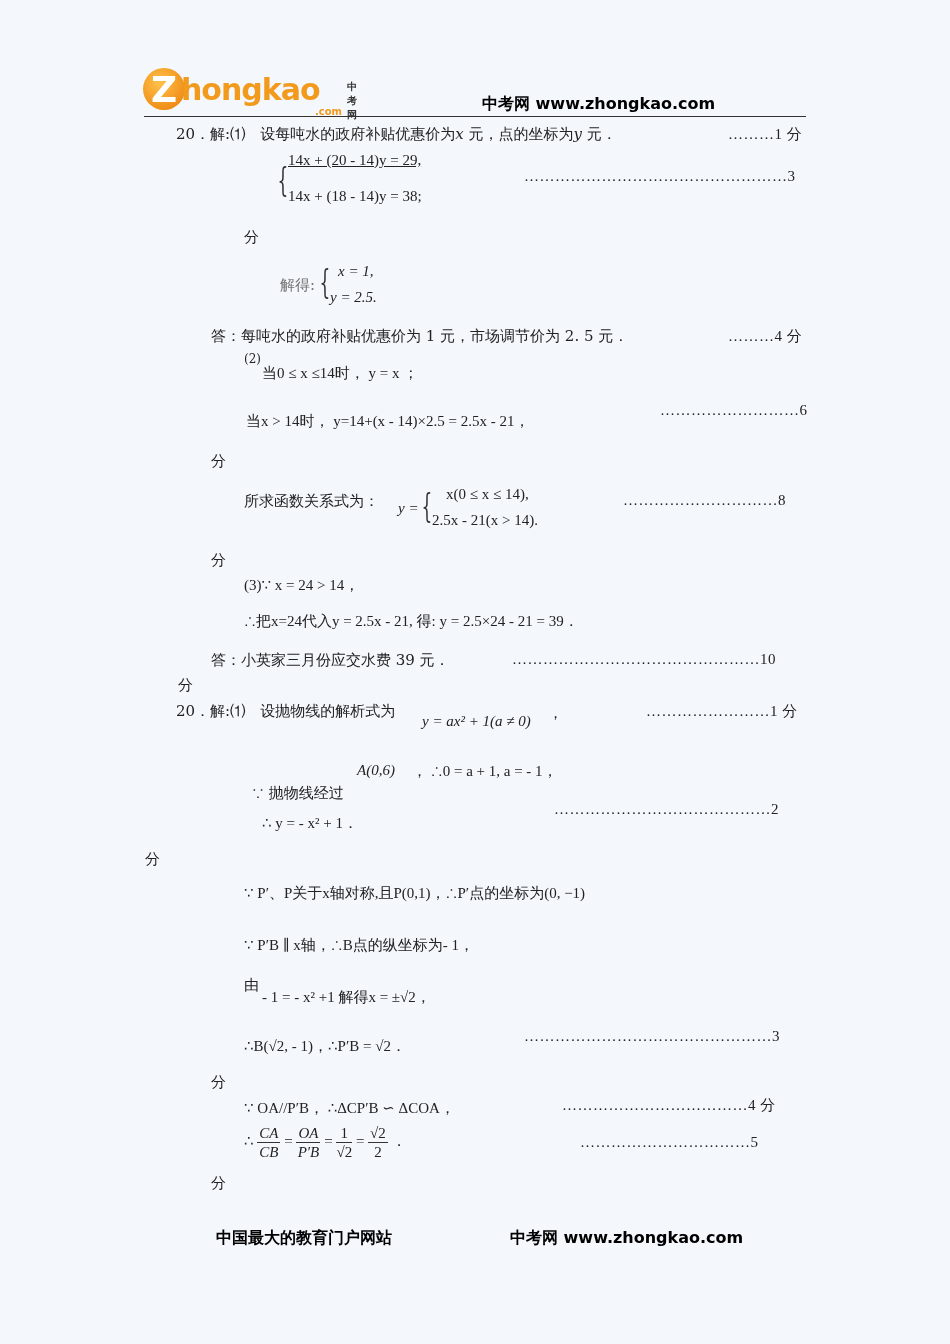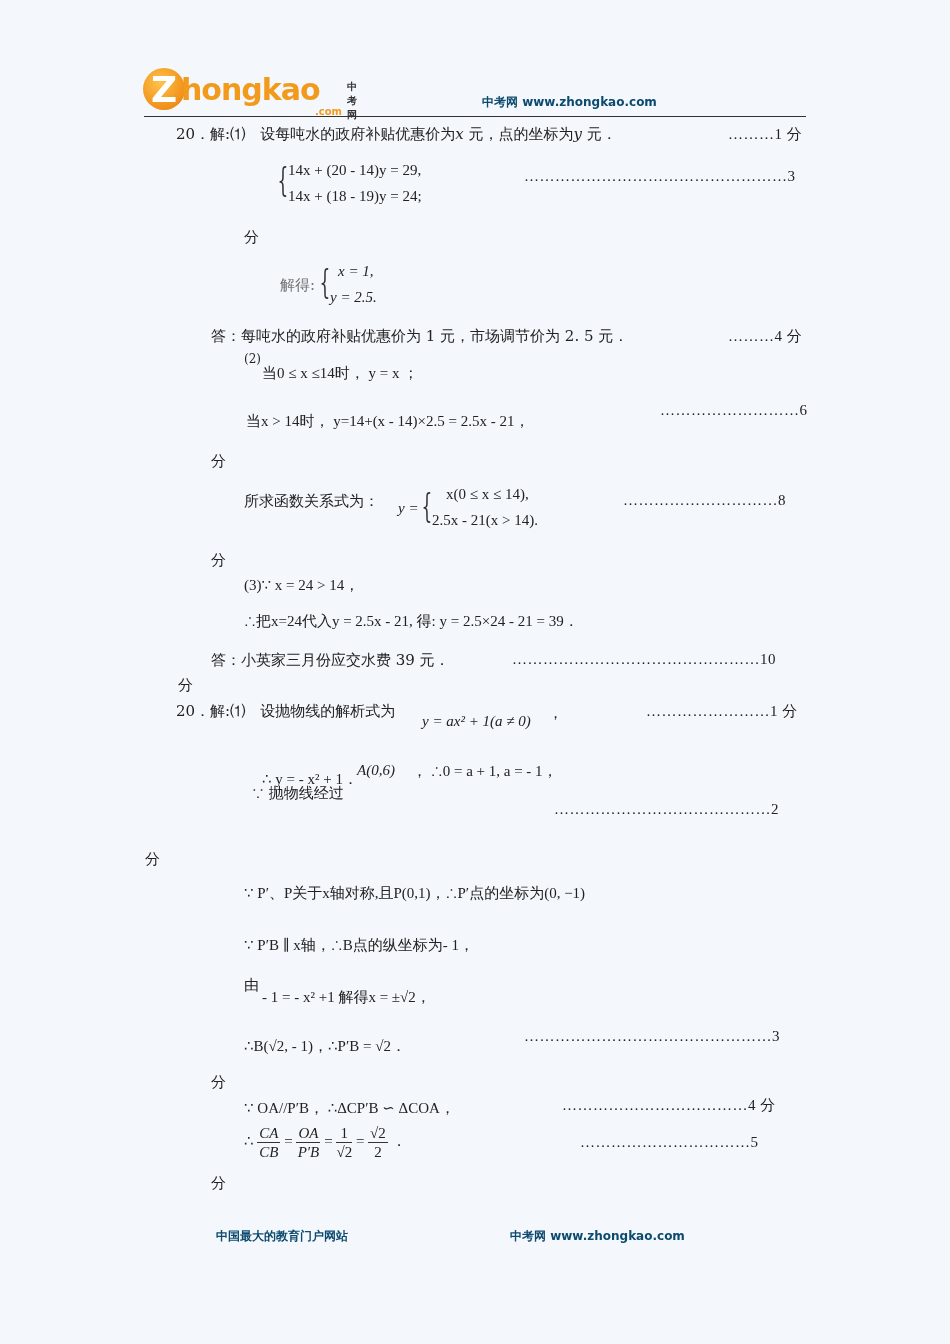--- a/index.html
+++ b/index.html
@@ -20,21 +20,21 @@
   }
   .logo-z span {
     position: absolute; left: 8px; top: 1px; font: bold 36px "DejaVu Sans", sans-serif; color: #fff;
   }
   .logo-word {
     position: absolute; left: 38px; top: 4px; font: bold 30px "DejaVu Sans", sans-serif;
     color: #f29a1c; letter-spacing: -1px;
   }
   .logo-cn { position: absolute; left: 172px; top: 12px; font: bold 10px "DejaVu Sans", sans-serif; color: #333; margin-left: 32px; }
   .logo-com { position: absolute; left: 172px; top: 26px; font: bold 10px "DejaVu Sans", sans-serif; color: #f29a1c; margin-top: 12px; }
-  .sans-b { font-family: "DejaVu Sans", "Liberation Sans", sans-serif; font-weight: bold; font-size: 12px; color: #0c4a6e; }
+  .sans-b { font-family: "DejaVu Sans", "Liberation Sans", sans-serif; font-weight: bold; font-size: 16px; color: #000000; }
   .brace { position: absolute; font-size: 34px; line-height: 34px; color: #333; font-family: "DejaVu Serif", serif; transform: scaleX(0.5); }
   .frac { display: inline-block; vertical-align: middle; text-align: center; }
   .frac .num { display: block; border-bottom: 1px solid #333; padding: 0 2px; line-height: 18px; }
   .frac .den { display: block; line-height: 18px; }
 </style>
 </head>
 <body>
 
 <div class="logo">
   <div class="logo-z">
@@ -46,22 +46,22 @@
 </div>
 <div class="abs sans-b" style="left:482px; top:94px;">中考网 www.zhongkao.com</div>
 <div class="hdr-rule"></div>
 
 <div class="abs t" style="left:176px; top:125px;">
   <span>20．解:⑴　设每吨水的政府补贴优惠价为</span><span class="i">x</span> <span>元，点的坐标为</span><span class="i">y</span> <span>元．</span>
 </div>
 <div class="abs score" style="left:728px; top:125px;">………1 分</div>
 
 <div class="brace" style="left:272px; top:162px;">{</div>
-<div class="abs m" style="left:288px; top:162px;">14x + (20 - 14)y = 29,</div>
-<div class="abs m" style="left:288px; top:188px;">14x + (18 - 19)y = 24;</div>
+<div class="abs m" style="left:288px; top:152px;text-decoration:underline;">14x + (20 - 14)y = 29,</div>
+<div class="abs m" style="left:288px; top:188px;">14x + (18 - 14)y = 38;</div>
 <div class="abs score" style="left:524px; top:168px;">……………………………………………3</div>
 <div class="abs t" style="left:244px; top:228px;">分</div>
 
 <div class="abs t" style="left:280px; top:276px; color:#737373;">解得:</div>
 <div class="brace" style="left:314px; top:264px;">{</div>
 <div class="abs m i" style="left:338px; top:263px;">x = 1,</div>
 <div class="abs m i" style="left:330px; top:289px;">y = 2.5.</div>
 
 <div class="abs t" style="left:211px; top:327px;">答：每吨水的政府补贴优惠价为 1 元，市场调节价为 2. 5 元．</div>
 <div class="abs score" style="left:728px; top:327px;">………4 分</div>
@@ -89,21 +89,21 @@
 <div class="abs t" style="left:176px; top:702px;">20．解:⑴　设抛物线的解析式为</div>
 <div class="abs m i" style="left:422px; top:713px;">y = ax² + 1(a ≠ 0)</div>
 <div class="abs m" style="left:548px; top:704px;">，</div>
 <div class="abs score" style="left:646px; top:702px;">……………………1 分</div>
 
 <div class="abs t" style="left:252px; top:752px;margin-top:32px;">∵ 抛物线经过</div>
 <div class="abs m i" style="left:357px; top:762px;">A(0,6)</div>
 <div class="abs m" style="left:412px; top:762px;">， ∴0 = a + 1, a = - 1，</div>
 
 <div class="abs score" style="left:554px; top:801px;">……………………………………2</div>
-<div class="abs m" style="left:262px; top:770px;">∴ y = - x² + 1．</div>
+<div class="abs m" style="left:262px; top:814px;">∴ y = - x² + 1．</div>
 <div class="abs t" style="left:145px; top:850px;">分</div>
 
 <div class="abs m" style="left:244px; top:884px;">∵ P′、P关于x轴对称,且P(0,1)，∴P′点的坐标为(0, −1)</div>
 <div class="abs m" style="left:244px; top:936px;">∵ P′B ∥ x轴，∴B点的纵坐标为- 1，</div>
 <div class="abs t" style="left:244px; top:976px;">由</div>
 <div class="abs m" style="left:262px; top:988px;">- 1 = - x² +1  解得x = ±√2，</div>
 
 <div class="abs m" style="left:244px; top:1037px;">∴B(√2, - 1)，∴P′B = √2．</div>
 <div class="abs score" style="left:524px; top:1028px;">…………………………………………3</div>
 <div class="abs t" style="left:211px; top:1073px;">分</div>

